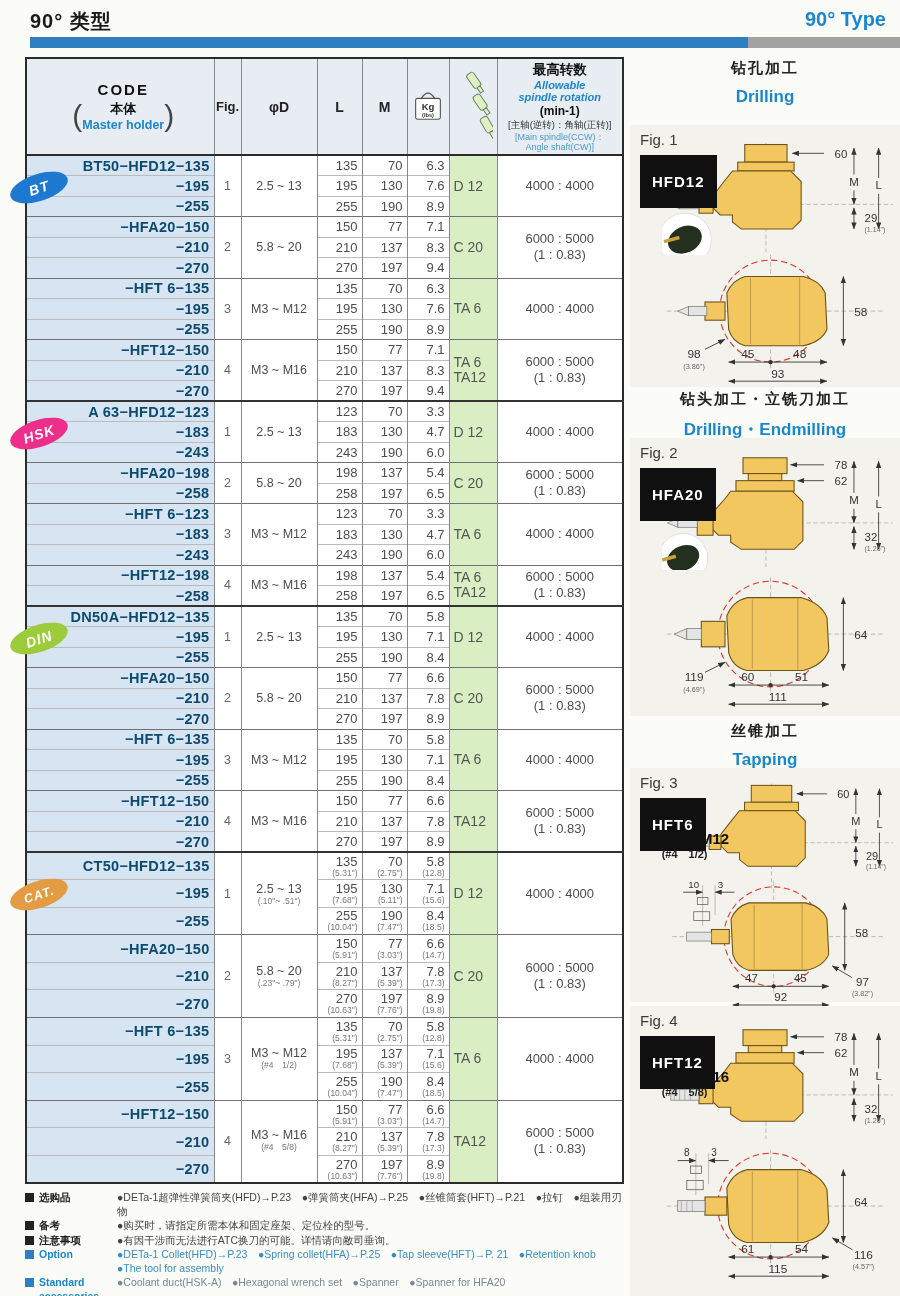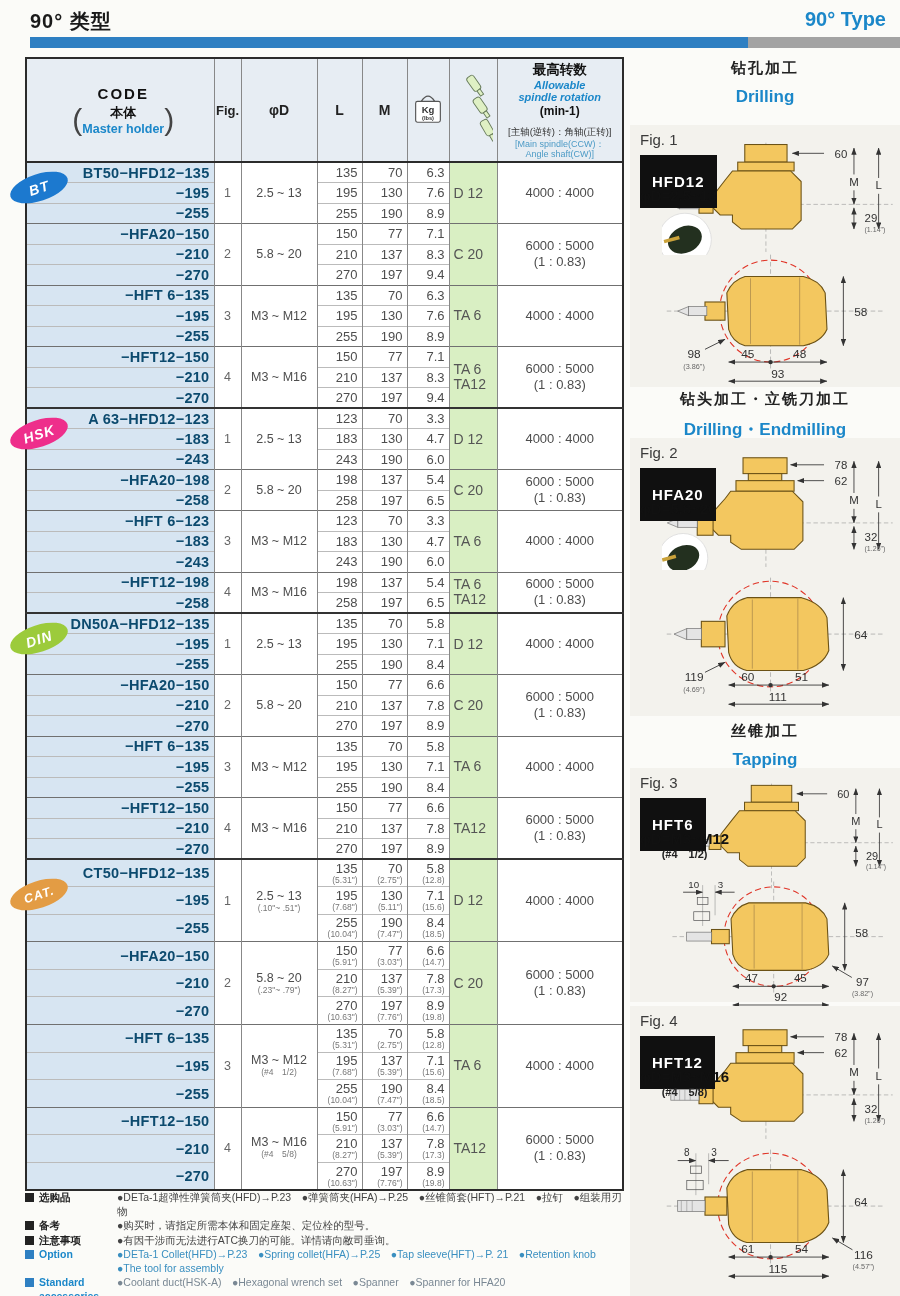--- a/index.html
+++ b/index.html
@@ -31,21 +31,21 @@
   tr.sec-start td{border-top:2px solid #333;}
   
   .code-hd .t1{font-size:15px;letter-spacing:2px;color:#111;}
   .code-hd .wrap{display:flex;align-items:center;justify-content:center;margin-top:2px;}
   .code-hd .par{font-size:30px;font-weight:300;color:#444;line-height:28px;}
   .code-hd .t2{font-size:13px;color:#111;}
   .code-hd .t3{font-size:12.5px;color:#1b87c9;}
   .rot-hd .z{font-size:13.5px;color:#111;}
   .rot-hd .e{font-size:11px;color:#1b87c9;line-height:12px;font-style:italic;}
   .rot-hd .u{font-size:12px;color:#111;margin-top:1px;}
-  .rot-hd .nz{font-size:9.5px;color:#333;font-weight:normal;margin-top:8px;}
+  .rot-hd .nz{font-size:9.5px;color:#333;font-weight:normal;margin-top:1px;}
   .rot-hd .ne{font-size:9px;color:#4d9bc6;font-weight:normal;line-height:10px;}
   .phi-hd{font-size:14px;} .lm-hd{font-size:14px;} .fig-hd{font-size:13px;}
   
   .badge{position:absolute;left:-16px;width:60px;height:27px;border-radius:50%;color:#fff;
     display:flex;align-items:center;justify-content:center;font-weight:bold;font-style:italic;
     font-size:14px;transform:rotate(-18deg);letter-spacing:1px;z-index:5;}
   
   .notes{position:absolute;left:25px;top:1172px;width:600px;font-size:10.5px;}
   .note-row{display:flex;margin-bottom:1px;line-height:13.5px;}
   .note-label{flex:0 0 92px;display:flex;align-items:flex-start;font-weight:bold;}

